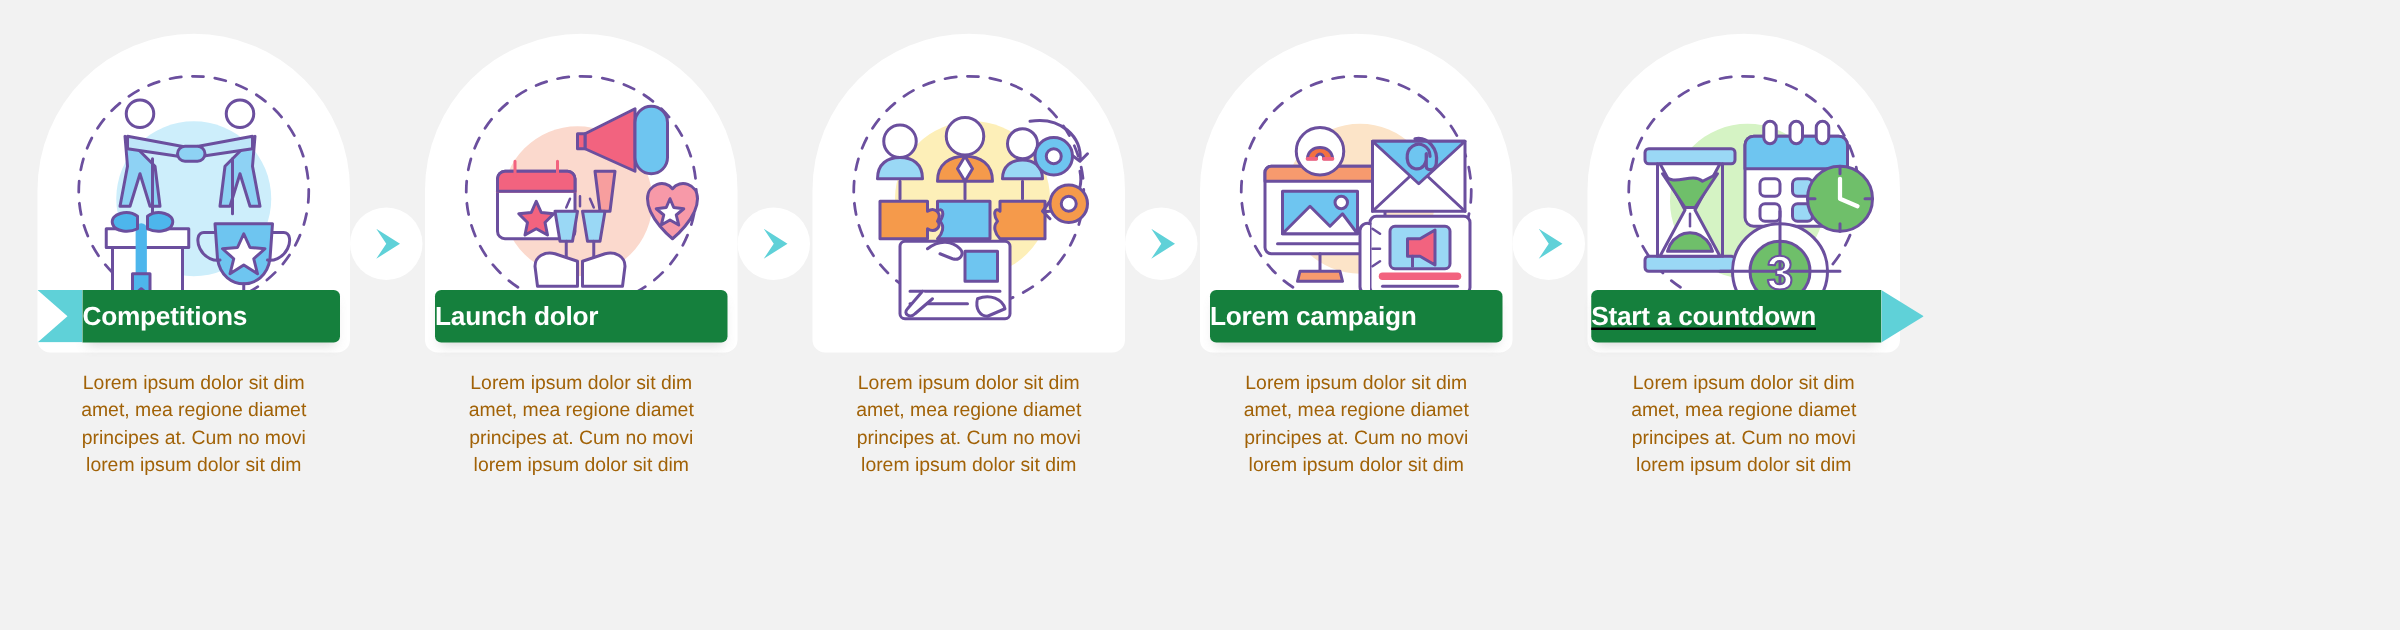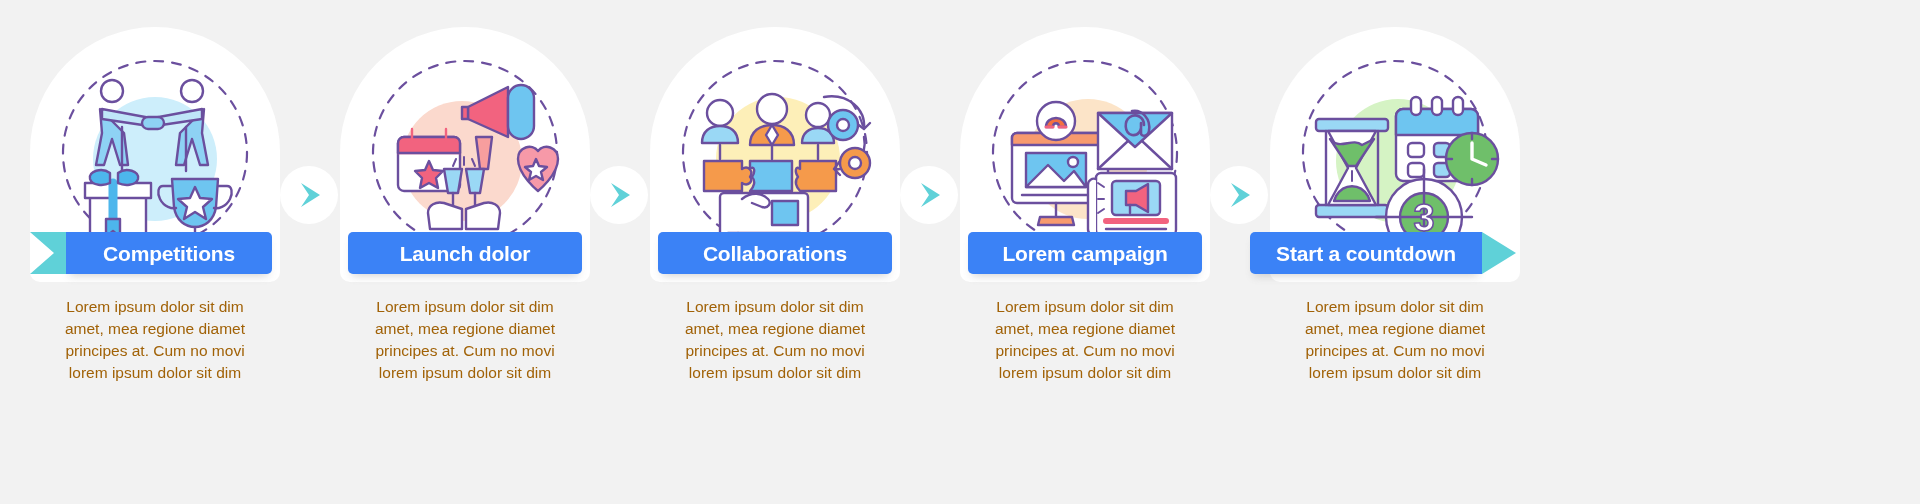--- a/index.html
+++ b/index.html
@@ -64,25 +64,25 @@
     height: 225px;
   }
 
   
   .step-banner {
     position: absolute;
     left: 38px;
     top: 232px;
     width: 234px;
     height: 42px;
-    background: #3b82f6;
+    background: #15803d;
     border-radius: 5px;
     display: flex;
     align-items: center;
-    justify-content: center;
+    justify-content: flex-start;
     box-shadow: 0 6px 9px -4px rgba(120,120,120,0.30);
   }
   .step-banner .banner-label {
     color: #ffffff;
     font-size: 21px;
     font-weight: bold;
     letter-spacing: -0.2px;
     white-space: nowrap;
     line-height: 1;
   }
@@ -98,23 +98,24 @@
     left: -36px;
     top: 0;
     width: 36px;
     height: 42px;
     background: #5fd1d8;
     clip-path: polygon(0 0, 100% 0, 100% 100%, 0 100%, 24px 50%);
   }
 
   
   .step.last .step-banner {
-    left: 10px;
+    left: 33px;
     width: 232px;
     border-radius: 5px 0 0 5px;
+    text-decoration: underline;
   }
   .banner-head-right {
     position: absolute;
     right: -34px;
     top: 0;
     width: 34px;
     height: 42px;
     background: #5fd1d8;
     clip-path: polygon(0 0, 100% 50%, 0 100%);
   }
@@ -302,23 +303,20 @@
               <rect x="122" y="160" width="26" height="24" fill="#6ec5f0"></rect>
               <path d="M78 192 L150 192 M78 202 L124 202"></path>
               <path d="M92 158 C102 150 112 152 118 158 C122 162 118 168 112 166 L102 162" fill="#ffffff"></path>
               <path d="M88 192 L76 206 C72 210 78 214 82 210 L96 198" fill="#ffffff"></path>
               <path d="M132 198 C142 194 152 198 154 206 L140 212 C134 212 130 206 132 198 Z" fill="#ffffff"></path>
             </g>
           </svg>
         </div>
       </div>
 
-      <div class="step-banner">
-        <span class="banner-label">Collaborations</span>
-      </div>
 
       <div class="step-body">
         <span class="body-line">Lorem ipsum dolor sit dim</span>
         <span class="body-line">amet, mea regione diamet</span>
         <span class="body-line">principes at. Cum no movi</span>
         <span class="body-line">lorem ipsum dolor sit dim</span>
       </div>
 
       <div class="connector">
         <svg width="34" height="34" viewBox="0 0 34 34">

